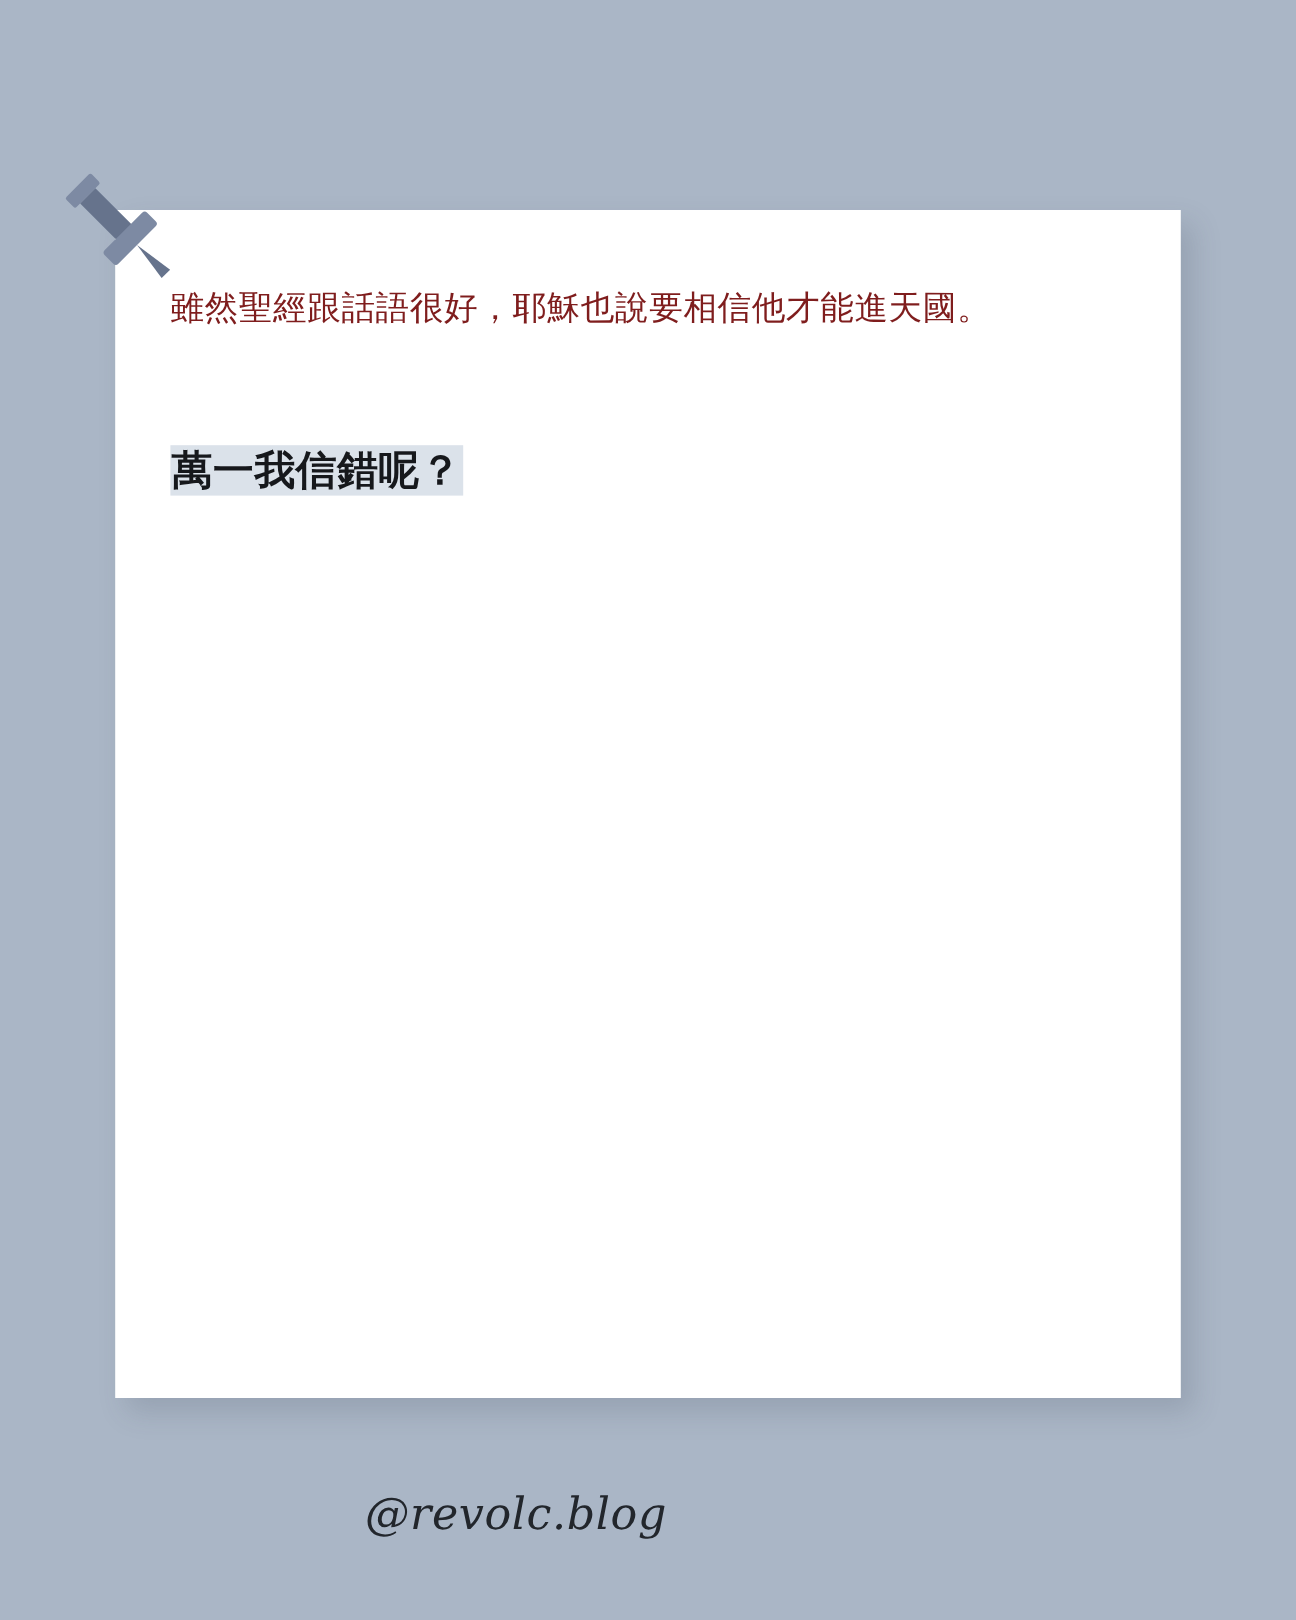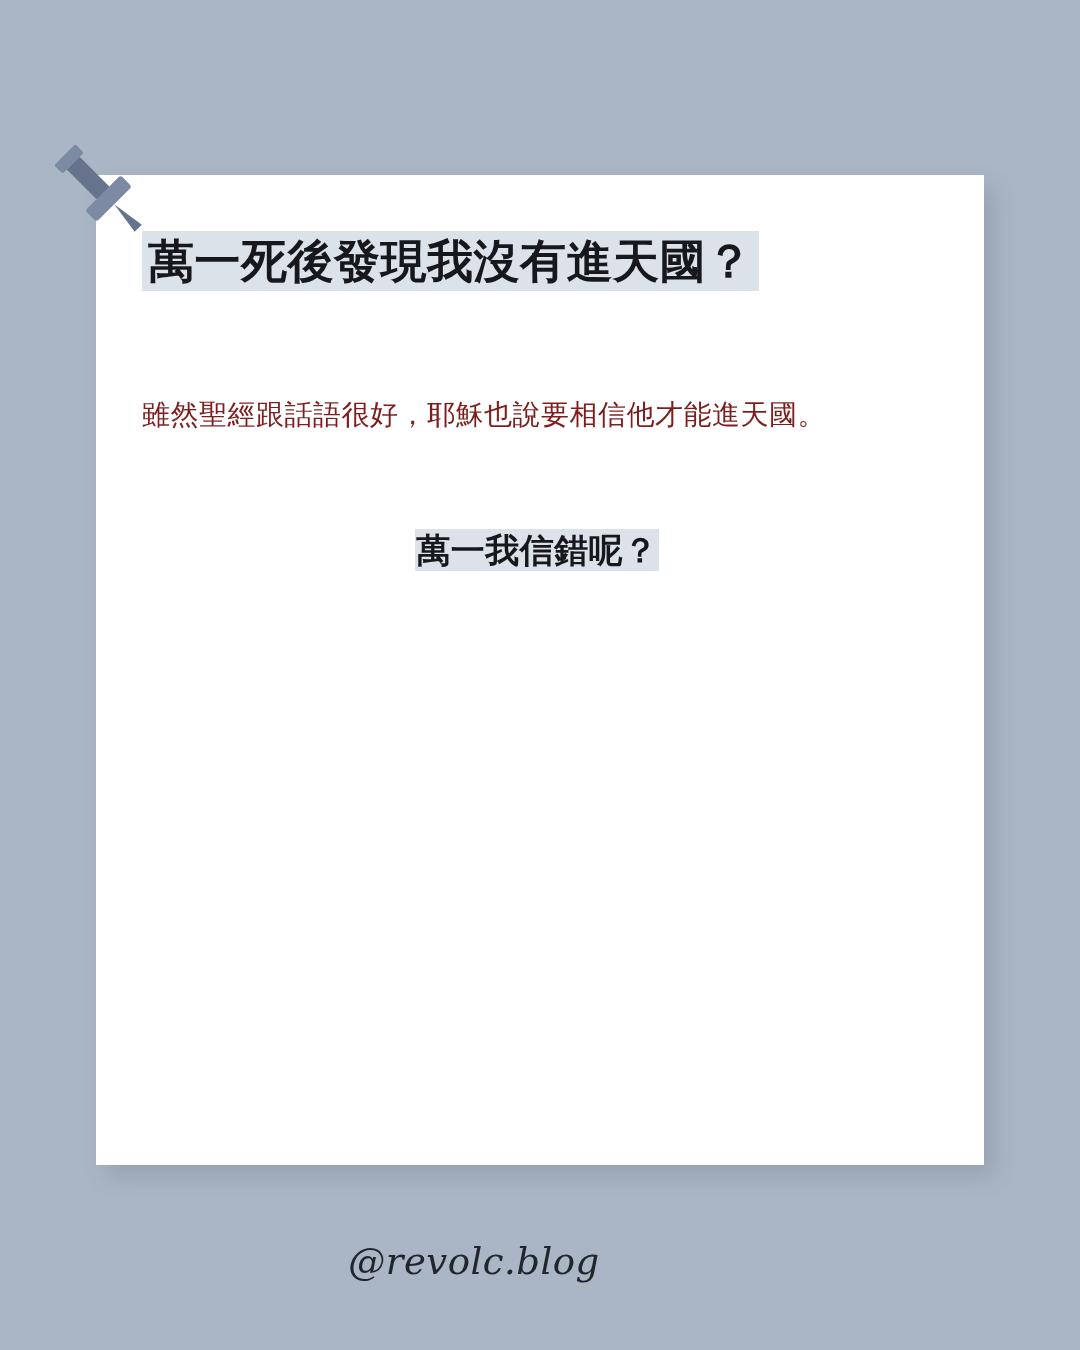--- a/index.html
+++ b/index.html
@@ -85,63 +85,58 @@
     box-decoration-break: clone;
     -webkit-box-decoration-break: clone;
     padding: 2px 1px;
   }
 
   .closing {
     font-size: 34px;
     line-height: 1.95;
     margin: 0;
     letter-spacing: 0.5px;
-    text-align: center;
   }
 
   .closing .hl {
     color: #16181c;
   }
 
   
   .handle {
     position: absolute;
     left: 0;
     top: 1240px;
     width: 860px;
     text-align: center;
     font-family: "DejaVu Serif", "Liberation Serif", serif;
     font-style: italic;
     font-size: 37px;
     color: #22262c;
     letter-spacing: 0.5px;
-    margin-left: 44px;
   }
 </style>
 </head>
 <body>
 
 <div class="canvas">
 
   <div class="card"></div>
 
   <svg class="pin" viewBox="0 0 130 130" aria-hidden="true">
     <g transform="rotate(-45 65 65)">
       <rect x="50" y="8" width="30" height="12" rx="2" fill="#7d8aa3"></rect>
       <rect x="56" y="20" width="18" height="46" fill="#66738c"></rect>
       <rect x="40" y="62" width="50" height="16" rx="3" fill="#7d8aa3"></rect>
       <polygon points="65,78 60,112 70,112" fill="#66738c"></polygon>
     </g>
   </svg>
 
   <div class="content">
 
-    <div class="title-wrap">
-      <h1 class="title">萬一死後發現我沒有進天國？</h1>
-    </div>
 
     <p class="para">雖然聖經跟話語很好，耶穌也說要相信他才能進天國。</p>
 
 
     <p class="closing"><span class="hl">萬一我信錯呢？</span></p>
 
   </div>
 
   <div class="handle">@revolc.blog</div>
 

